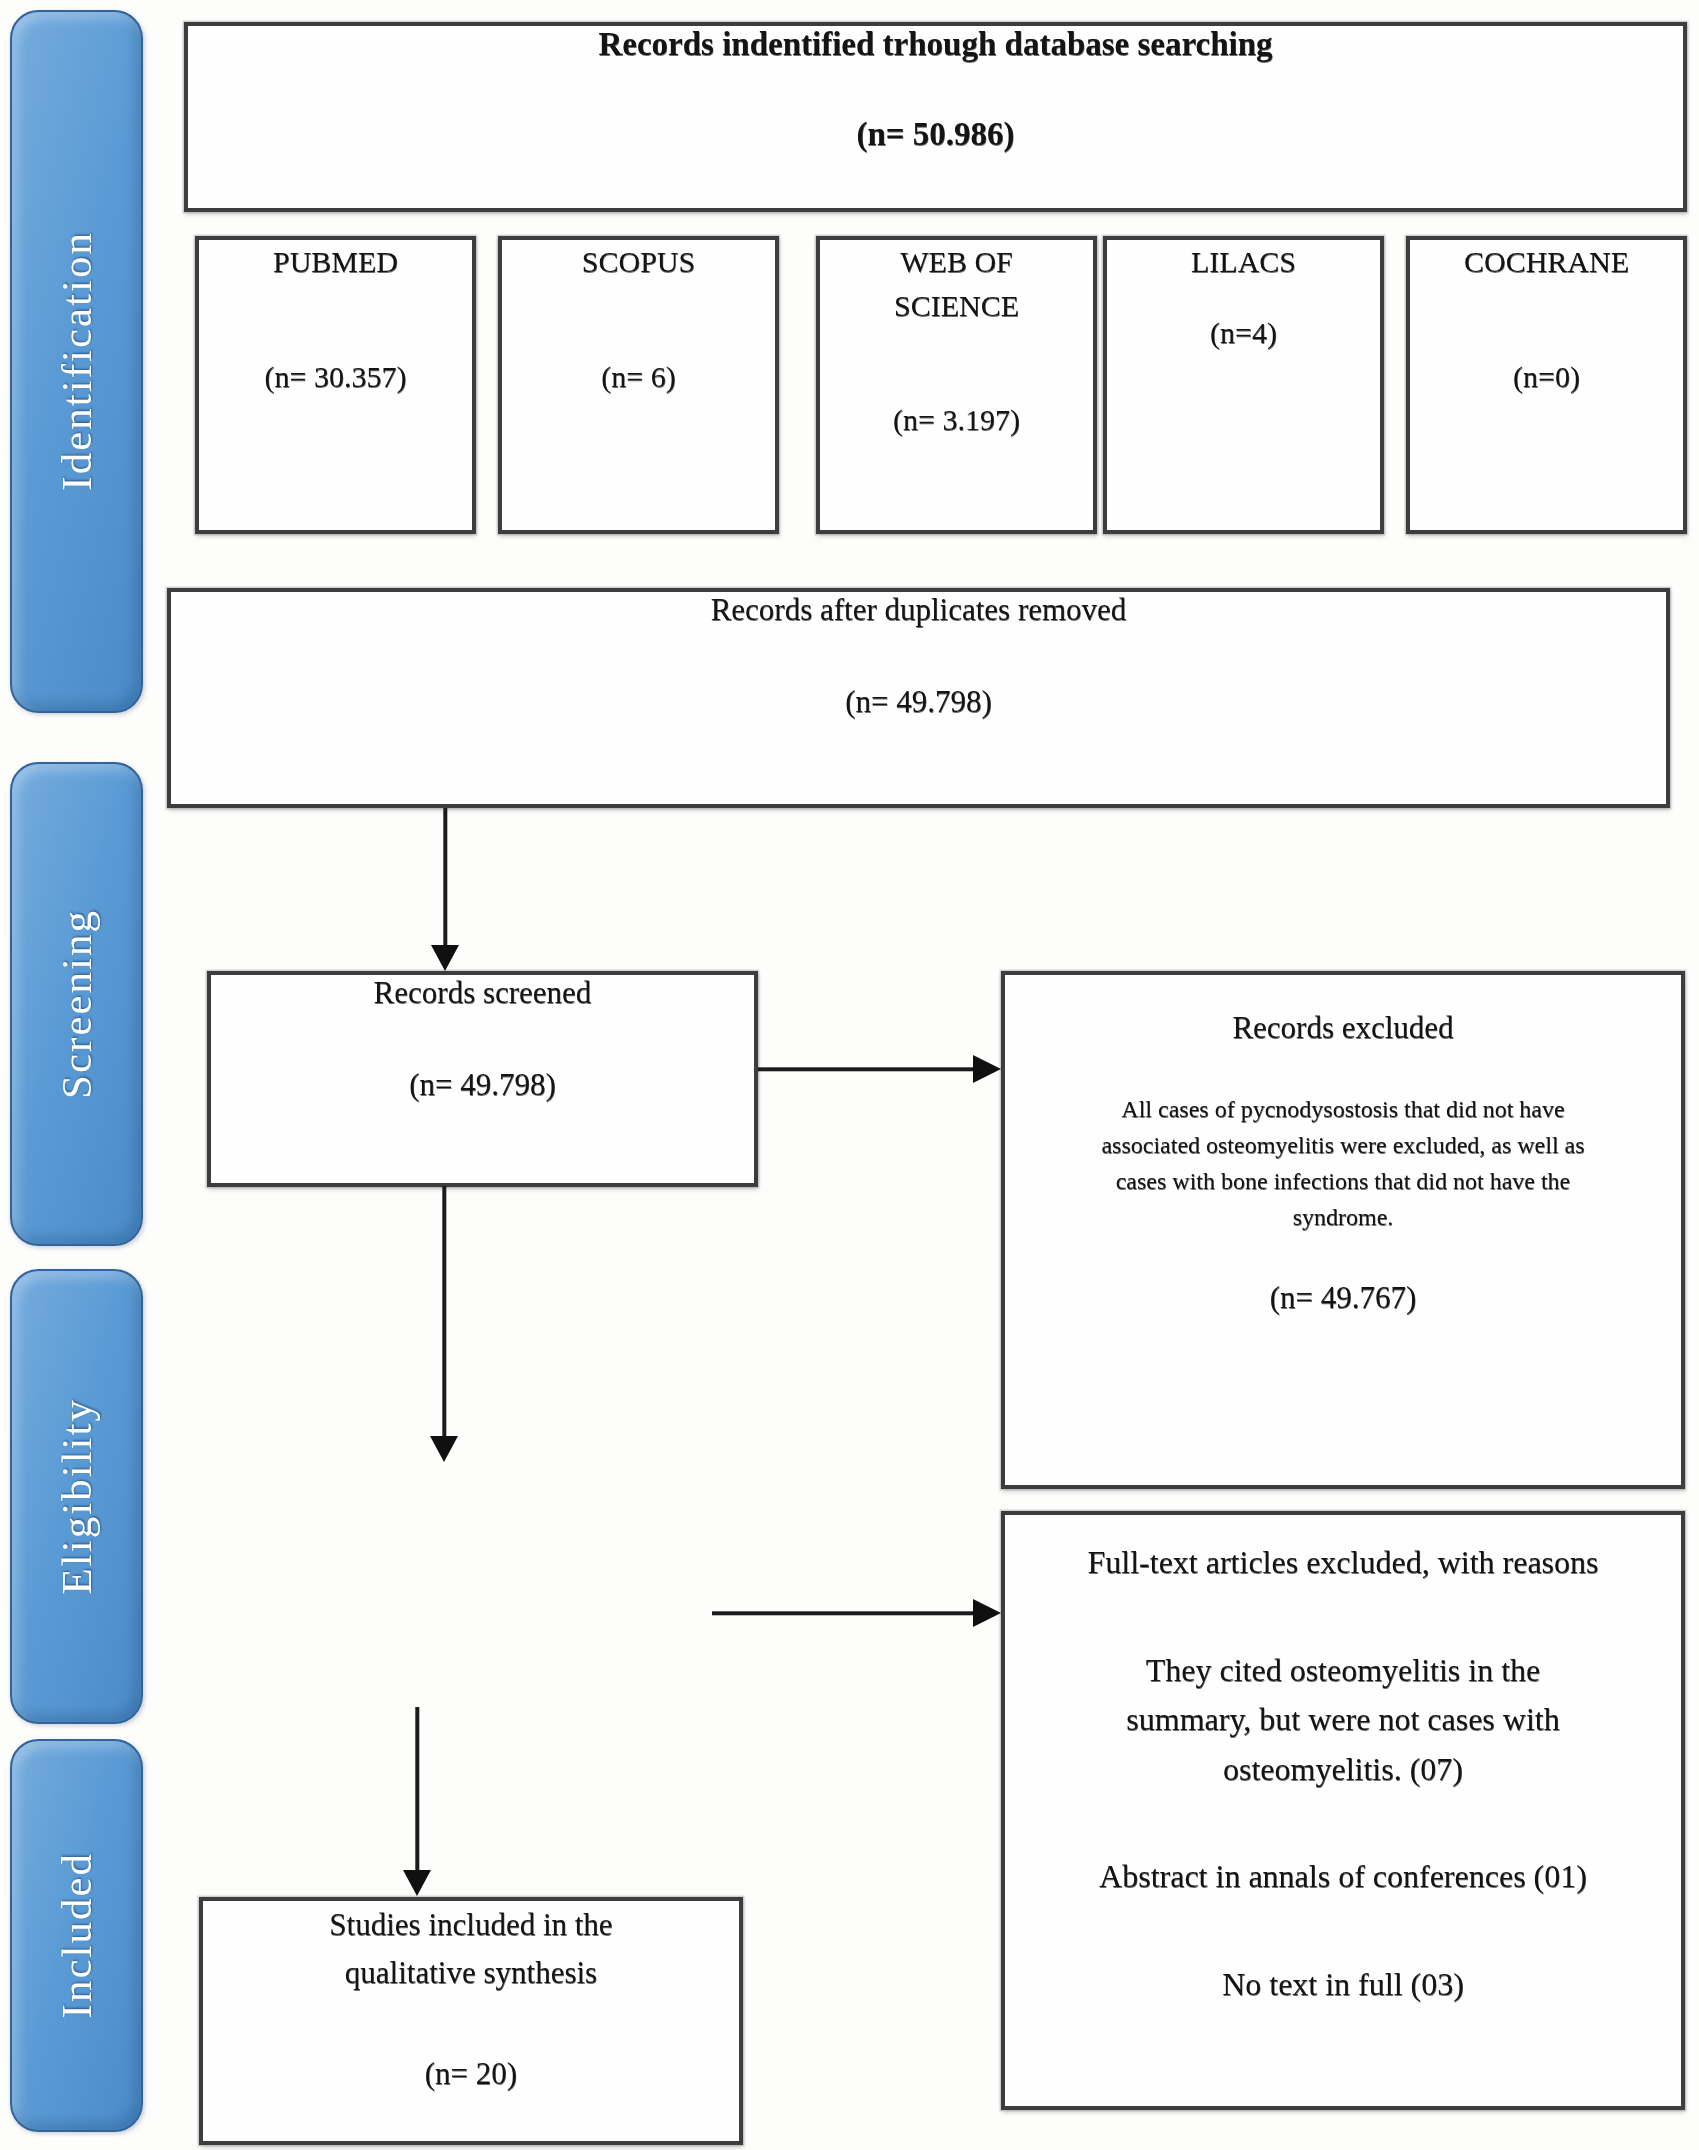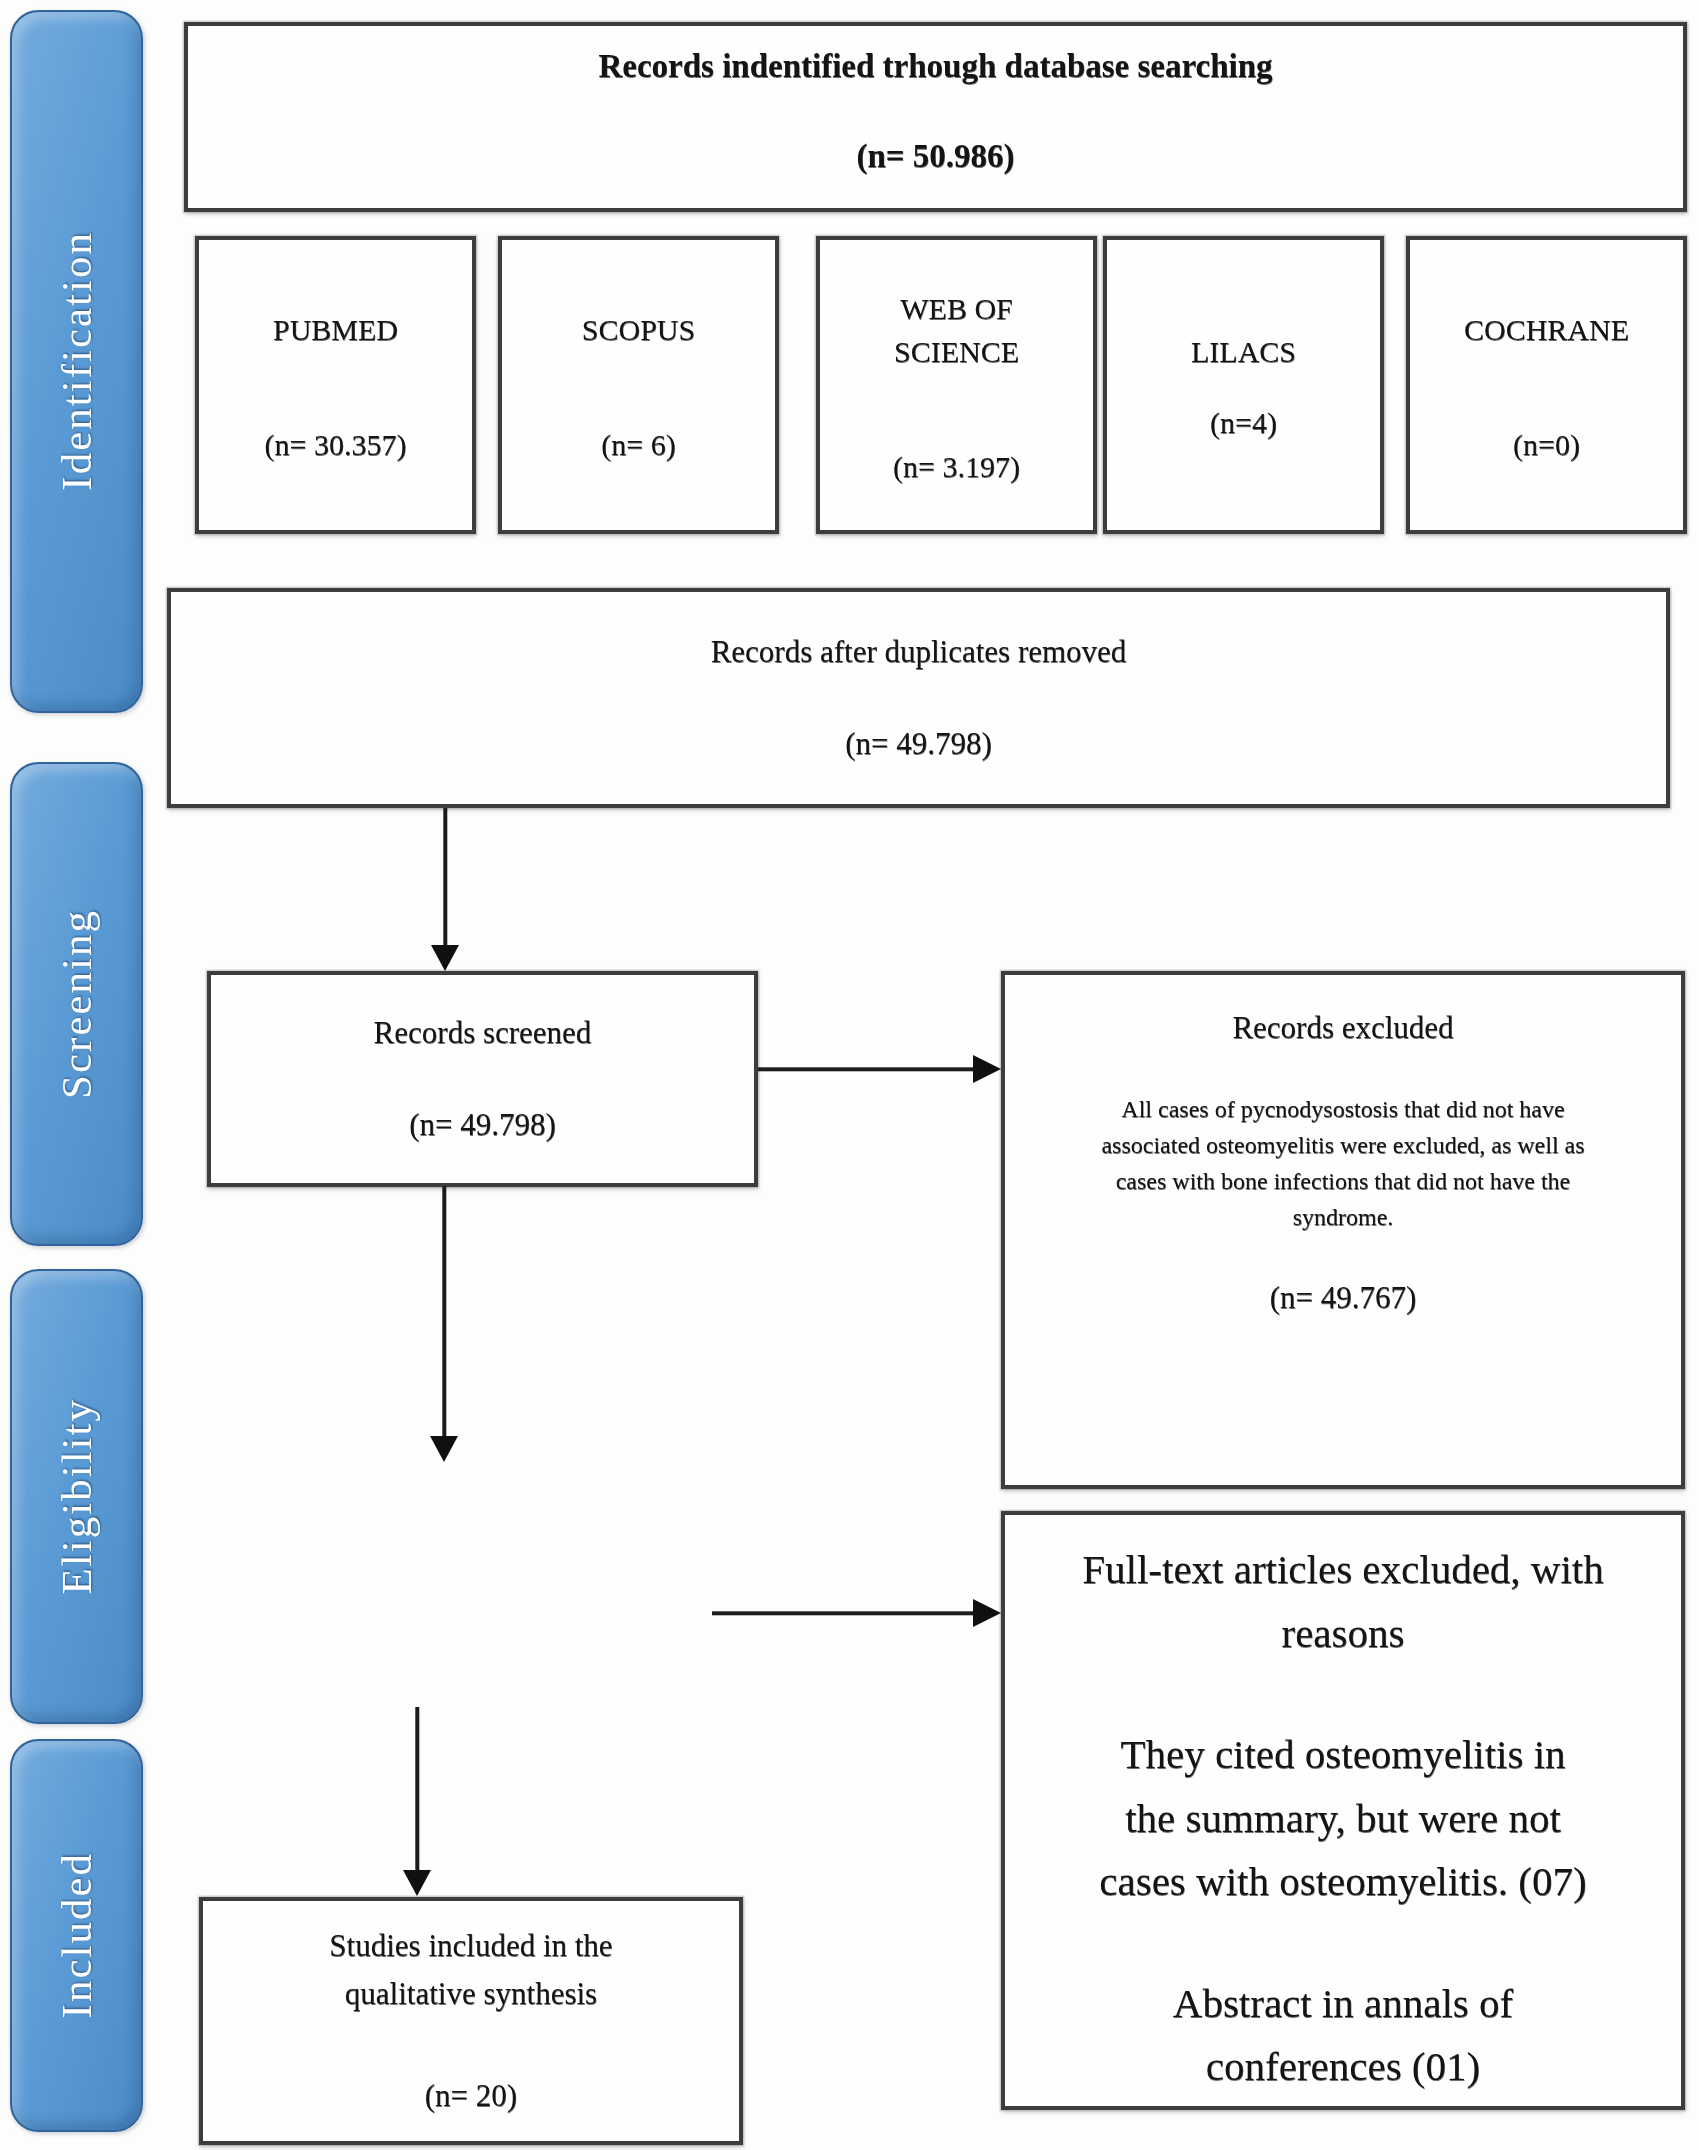--- a/index.html
+++ b/index.html
@@ -30,38 +30,38 @@
     letter-spacing:2px;
     text-shadow:1.4px 1.4px 2px rgba(25,55,95,.55);
     white-space:nowrap;
   }
   
   .fbox{
     position:absolute;
     background:#fefefe;
     border:4.1px solid #3d3d3d;
     box-shadow:0 0 0 1.4px rgba(140,140,140,.35), 1.4px 2px 4.7px rgba(110,110,110,.4);
-    display:flex;flex-direction:column;align-items:center;justify-content:center;
+    display:flex;flex-direction:column;align-items:center;
     text-align:center;
     color:#141414;
     box-sizing:border-box;
   }
   .ink{ text-shadow:0.5px 0.5px 0.6px rgba(15,15,15,.6); }
   .fbox div{ }
   #box-identified{left:184px;top:22.4px;width:1503px;height:190px;gap:53px;font-weight:700;font-size:33px;padding-bottom:12.2px;}
   .dbbox{top:236px;height:298px;width:281px;gap:76px;font-size:30px;}
   #db-0{left:195px;} #db-1{left:498px;} #db-2{left:816px;} #db-3{left:1103px;gap:32px;} #db-4{left:1406px;}
   .dbbox .dbname{max-width:234px;line-height:1.45;}
   #box-dedup{left:167px;top:588px;width:1503px;height:220px;gap:56px;font-size:31px;}
   #box-screened{left:207px;top:971px;width:551px;height:216px;gap:56px;font-size:31px;}
   #box-rec-excluded{left:1001px;top:971px;width:684px;height:518px;justify-content:flex-start;padding-top:35px;gap:45px;font-size:31px;align-items:center;}
   #box-rec-excluded .body{font-size:24px;line-height:1.5;max-width:495px;}
   #box-ft-assessed{left:173px;top:1462px;width:539px;height:245px;gap:43px;font-size:31px;}
   #box-ft-assessed .title{max-width:420px;line-height:1.5;}
-  #box-ft-excluded{left:1001px;top:1511px;width:684px;height:599px;justify-content:flex-start;padding:23px 27px 12.2px 27px;gap:58px;font-size:41px;line-height:1.55;}
+  #box-ft-excluded{left:1001px;top:1511px;width:684px;height:599px;justify-content:flex-start;padding:23px 27px 12.2px 27px;gap:58px;font-size:32px;line-height:1.55;}
   #box-ft-excluded .title{max-width:542px;}
   #box-ft-excluded .reason{max-width:502px;}
   #box-included{left:199px;top:1897px;width:544px;height:248px;gap:53px;font-size:31px;line-height:1.55;}
   #box-included .title{max-width:380px;}
   
   .varrow{position:absolute;width:28.5px;}
   .varrow .line{position:absolute;left:50%;transform:translateX(-50%);top:0;bottom:20.3px;width:3.4px;background:#1c1c1c;}
   .varrow .head{position:absolute;bottom:0;left:50%;transform:translateX(-50%);width:0;height:0;
     border-left:14.2px solid transparent;border-right:14.2px solid transparent;border-top:26px solid #101010;}
   .harrow{position:absolute;height:28.5px;}

